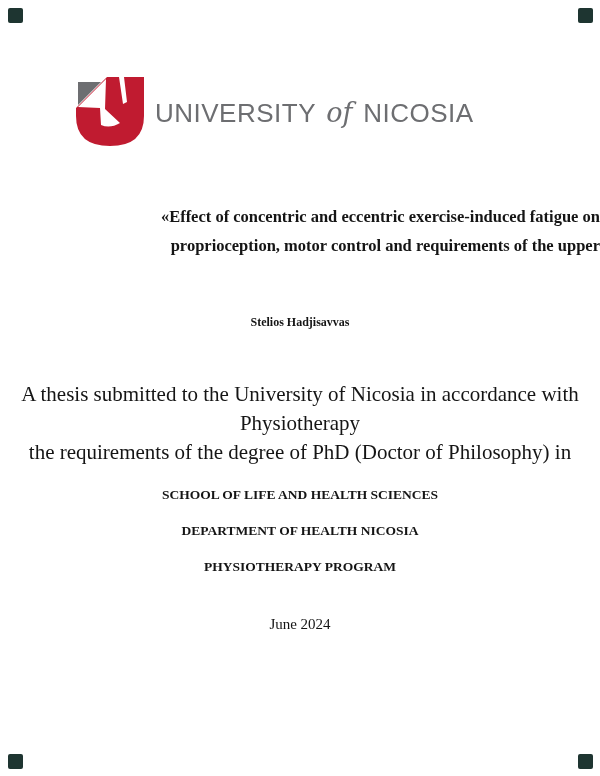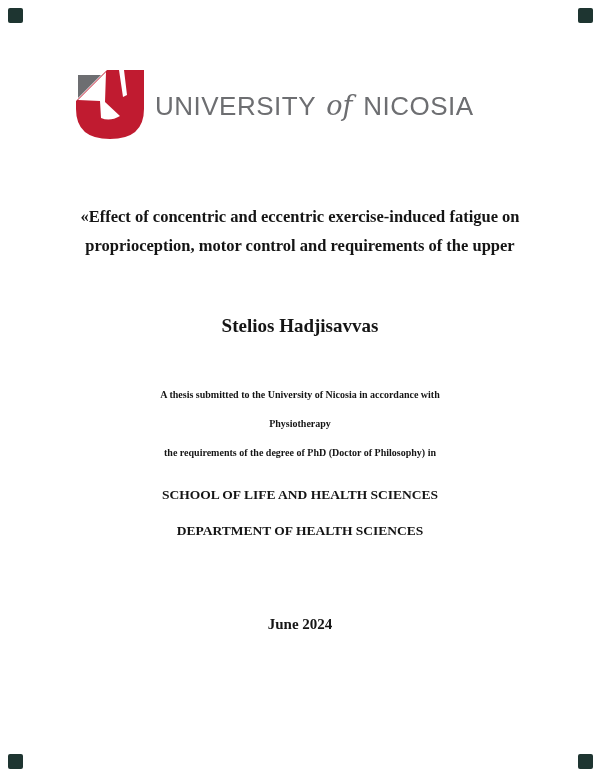--- a/index.html
+++ b/index.html
@@ -15,58 +15,58 @@
     position:absolute;width:15px;height:15px;
     background:var(--marker,#1e3531);
     border-radius:2px;
   }
   .corner-marker.tl{left:8px;top:8px;}
   .corner-marker.tr{right:7px;top:8px;}
   .corner-marker.bl{left:8px;bottom:7px;}
   .corner-marker.br{right:7px;bottom:7px;}
 
   .logo-row{
-    position:absolute;left:74px;top:69px;height:72px;
+    position:absolute;left:74px;top:76px;height:72px;
     display:flex;align-items:center;
   }
   .logo-mark{width:72px;height:72px;display:block;}
   .wordmark{
     margin-left:9px;
     font-family:"Liberation Sans",sans-serif;
     font-size:26px;letter-spacing:0.5px;
     color:#6d6e71;white-space:nowrap;
     position:relative;top:1px;
   }
   .wordmark .of{
     font-family:"DejaVu Serif","Liberation Serif",serif;
     font-style:italic;font-size:27px;letter-spacing:0;
     padding:0 3px;
   }
 
   .centered-block{position:absolute;left:0;right:0;text-align:center;}
   .thesis-title{
     top:202px;
-    font-size:16.5px;font-weight:bold;line-height:29px;
+    font-size:16.5px;font-weight:bold;line-height:29px;text-align:right;
   }
   .author{
     top:315px;
-    font-size:19px;font-weight:bold;
+    font-size:12px;font-weight:bold;
   }
   .thesis-statement{
     top:380px;
-    font-size:10px;font-weight:bold;line-height:29px;
+    font-size:21px;font-weight:normal;line-height:29px;
   }
   .affiliation{
     top:488px;
     font-size:13.5px;font-weight:bold;
   }
   .affiliation div{margin-bottom:22.5px;line-height:13.5px;}
   .date{
     top:616px;
-    font-size:15px;font-weight:bold;
+    font-size:15px;font-weight:normal;
   }
 </style>
 </head>
 <body>
 
 <div class="page" style="--marker: #1e3531; color: rgb(21, 21, 21);">
 
   <div class="corner-marker tl"></div>
   <div class="corner-marker tr"></div>
   <div class="corner-marker bl"></div>
@@ -94,18 +94,19 @@
   <div class="centered-block author">Stelios Hadjisavvas</div>
 
   <div class="centered-block thesis-statement">
     <div>A thesis submitted to the University of Nicosia in accordance with</div>
     <div>Physiotherapy</div>
     <div>the requirements of the degree of PhD (Doctor of Philosophy) in</div>
   </div>
 
   <div class="centered-block affiliation">
     <div>SCHOOL OF LIFE AND HEALTH SCIENCES</div>
-    <div>DEPARTMENT OF HEALTH SCIENCES</div>
+    <div>DEPARTMENT OF HEALTH NICOSIA</div>
+    <div>PHYSIOTHERAPY PROGRAM</div>
   </div>
 
   <div class="centered-block date">June 2024</div>
 
 </div>
 
 </body></html>

